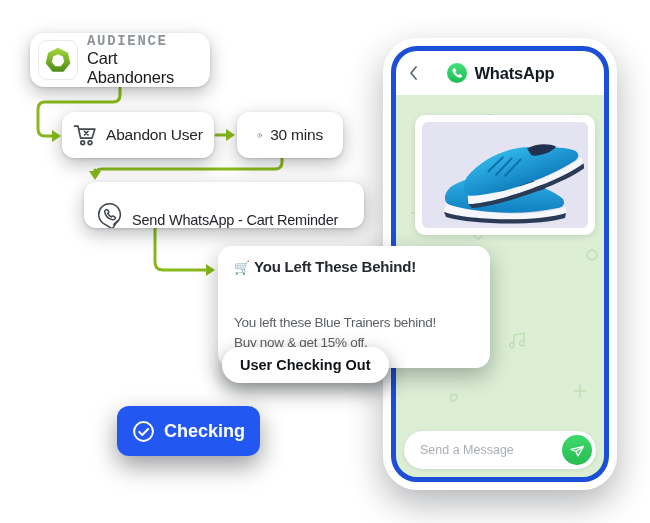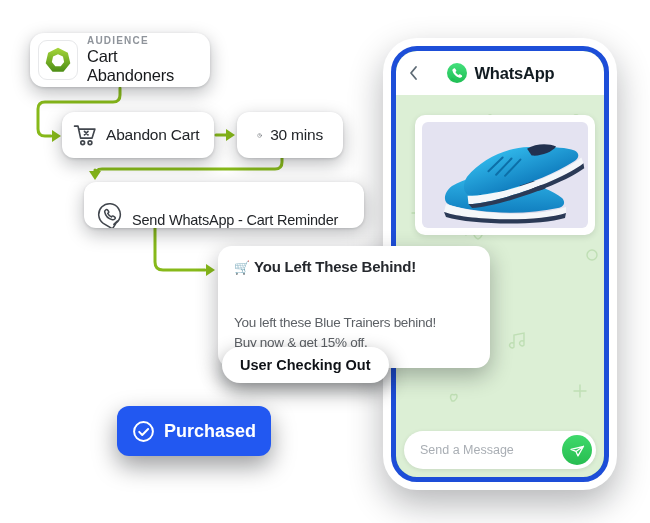--- a/index.html
+++ b/index.html
@@ -9,21 +9,21 @@
   }
   
   .node{
     position:absolute;background:#fff;display:flex;align-items:center;
     box-shadow:0 6px 18px rgba(10,14,20,.28),0 1px 3px rgba(10,14,20,.14);
     box-sizing:border-box;z-index:5;
   }
   .node-audience{left:30px;top:33px;width:180px;height:54px;border-radius:14px;padding:0 8px;gap:9px;}
   .icon-tile{width:38px;height:38px;border:1px solid #e7e8ea;border-radius:9px;display:flex;align-items:center;justify-content:center;background:#fff;flex:0 0 auto;}
   .aud-text{display:flex;flex-direction:column;line-height:1.15;}
-  .aud-eyebrow{font-size:10px;font-weight:700;letter-spacing:.12em;color:#8f949b;}
+  .aud-eyebrow{font-size:14px;font-weight:700;letter-spacing:.12em;color:#8f949b;font-family:Liberation Mono, monospace;}
   .aud-label{font-size:16.5px;font-weight:500;color:#17191c;letter-spacing:-.2px;}
   .node-trigger{left:62px;top:112px;width:152px;height:46px;border-radius:12px;padding:0 11px;gap:8px;}
   .node-delay{left:237px;top:112px;width:106px;height:46px;border-radius:12px;padding:0 20px;gap:8px;}
   .node-action{left:84px;top:182px;width:280px;height:46px;border-radius:12px;padding:0 12px;gap:9px;align-items:flex-end;}
   .node-label{font-size:15.5px;font-weight:500;color:#222529;letter-spacing:-.2px;white-space:nowrap;}
   .node-action .node-label{font-size:14.5px;}
   
   .bubble{
     position:absolute;left:218px;top:246px;width:272px;border-radius:14px;background:#fff;
     box-shadow:0 8px 22px rgba(10,14,20,.30);padding:12px 16px 14px;box-sizing:border-box;z-index:6;
@@ -200,21 +200,21 @@
 
   <div class="node node-trigger">
     <svg width="25" height="24" viewBox="0 0 24 23">
       <g stroke="#41464d" stroke-width="1.6" fill="none" stroke-linecap="round" stroke-linejoin="round">
         <path d="M1.5 3 H4.8 L7.3 14.5 H18.3 L21 5.8 H6"></path>
         <path d="M11 8 L14.4 11.4 M14.4 8 L11 11.4"></path>
         <circle cx="9.3" cy="19" r="1.8"></circle>
         <circle cx="16.3" cy="19" r="1.8"></circle>
       </g>
     </svg>
-    <span class="node-label">Abandon Cart</span>
+    <span class="node-label">Abandon User</span>
   </div>
 
   <div class="node node-delay">
     <svg width="23" height="23" viewBox="0 0 24 24">
       <g stroke="#41464d" stroke-width="1.7" fill="none" stroke-linecap="round">
         <circle cx="12" cy="12" r="9"></circle>
         <path d="M12 6.5 V12 L16 14.2"></path>
       </g>
     </svg>
     <span class="node-label">30 mins</span>
@@ -244,16 +244,16 @@
     <span>User Checking Out</span>
   </div>
 
   <div class="btn-purchased">
     <svg width="23" height="23" viewBox="0 0 22 22">
       <g stroke="#ffffff" stroke-width="1.9" fill="none" stroke-linecap="round" stroke-linejoin="round">
         <circle cx="11" cy="11" r="9"></circle>
         <path d="M6.9 11.4 L9.8 14.3 L15.4 8.6"></path>
       </g>
     </svg>
-    <span>Purchased</span>
+    <span>Checking</span>
   </div>
 
 </div>
 
 </body></html>

